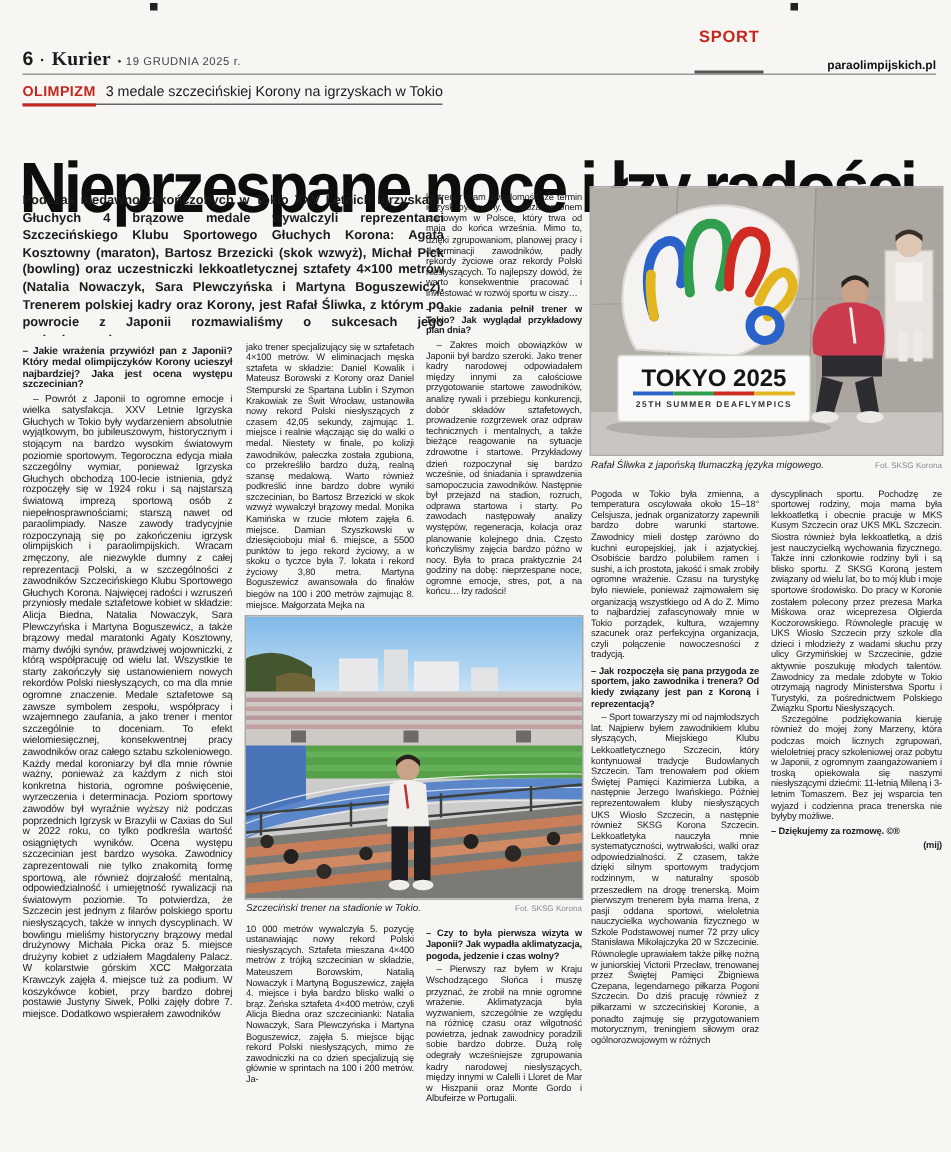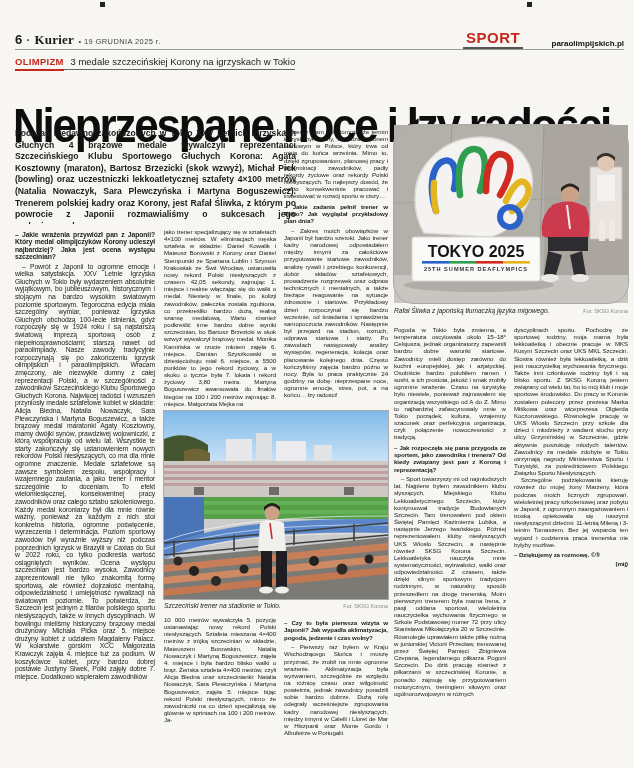--- a/index.html
+++ b/index.html
@@ -8,22 +8,22 @@
         font-family:"Liberation Sans",sans-serif;color:#1b1b1b;}
   .regmark{position:absolute;top:2px;width:5px;height:5px;background:#222;}
   
   #masthead{position:absolute;left:15px;right:10px;top:34px;height:16px;}
   #masthead .rule{position:absolute;left:0;right:0;bottom:0;border-bottom:1px solid #9a9a96;}
   .mh-left{position:absolute;left:0;bottom:2px;white-space:nowrap;margin-top:40px;}
   .page-num{font-size:13px;font-weight:bold;}
   .paper-name{font-family:"Liberation Serif",serif;font-size:13px;font-weight:bold;letter-spacing:.2px;}
   .mh-dot{font-size:10px;font-weight:bold;}
   .mh-date{font-size:7.5px;color:#444;letter-spacing:.4px;}
-  .mh-section{position:absolute;left:448px;bottom:1px;font-size:15px;font-weight:bold;
-              letter-spacing:.5px;color:#c5271e;border-bottom:2.5px solid #555;padding:0 3px 1px 3px;}
+  .mh-section{position:absolute;left:448px;bottom:1px;font-size:11px;font-weight:bold;
+              letter-spacing:.5px;color:#c5271e;border-bottom:2.5px solid #555;padding:0 3px 16px 3px;}
   .mh-site{position:absolute;right:0;bottom:2px;font-size:8px;font-weight:bold;color:#111;}
   
   #kicker{position:absolute;left:15px;top:56px;font-size:9.5px;border-bottom:1px solid #666;
           padding-bottom:2px;white-space:nowrap;}
   #kicker .label{color:#c5271e;font-weight:bold;letter-spacing:.3px;border-bottom:2px solid #c5271e;
           padding-bottom:2px;margin-right:4px;margin-top:19px;}
   #kicker .ktext{color:#1b1b1b;}
   
   #headline{position:absolute;left:13px;top:70px;width:610px;font-size:44px;font-weight:bold;
             letter-spacing:-2.2px;color:#0d0d0d;transform:scale(1,1.08);transform-origin:left top;
@@ -41,21 +41,21 @@
   .col p.sig{text-align:right;font-weight:bold;}
   #col1{left:15px;top:228px;width:140px;height:528px;font-size:6.8px;line-height:7.6px;}
   #col2a{left:164px;top:228px;width:112px;height:179px;}
   #col2b{left:164px;top:616px;width:112px;height:141px;}
   #col3a{left:284px;top:128px;width:104px;height:279px;}
   #col3b{left:284px;top:616px;width:104px;height:141px;}
   #col4{left:394px;top:326px;width:112px;height:431px;}
   #col5{left:514px;top:326px;width:114px;height:431px;}
   
   .photo{position:absolute;background:#ccc;outline:1px solid #aaa;}
-  #photo-tokyo{left:394px;top:125px;width:234px;height:178px;border-radius:20px;}
+  #photo-tokyo{left:394px;top:125px;width:234px;height:178px;}
   #photo-stadium{left:164px;top:411px;width:224px;height:188px;}
   .capline{position:absolute;display:flex;justify-content:space-between;align-items:baseline;}
   #cap-tokyo{left:394px;top:307px;width:234px;}
   #cap-stadium{left:164px;top:602px;width:224px;}
   .caption{font-style:italic;font-size:6.6px;color:#222;}
   .credit{font-size:5.4px;color:#8a8a8a;white-space:nowrap;margin-left:4px;}
 </style>
 </head>
 <body>
 

